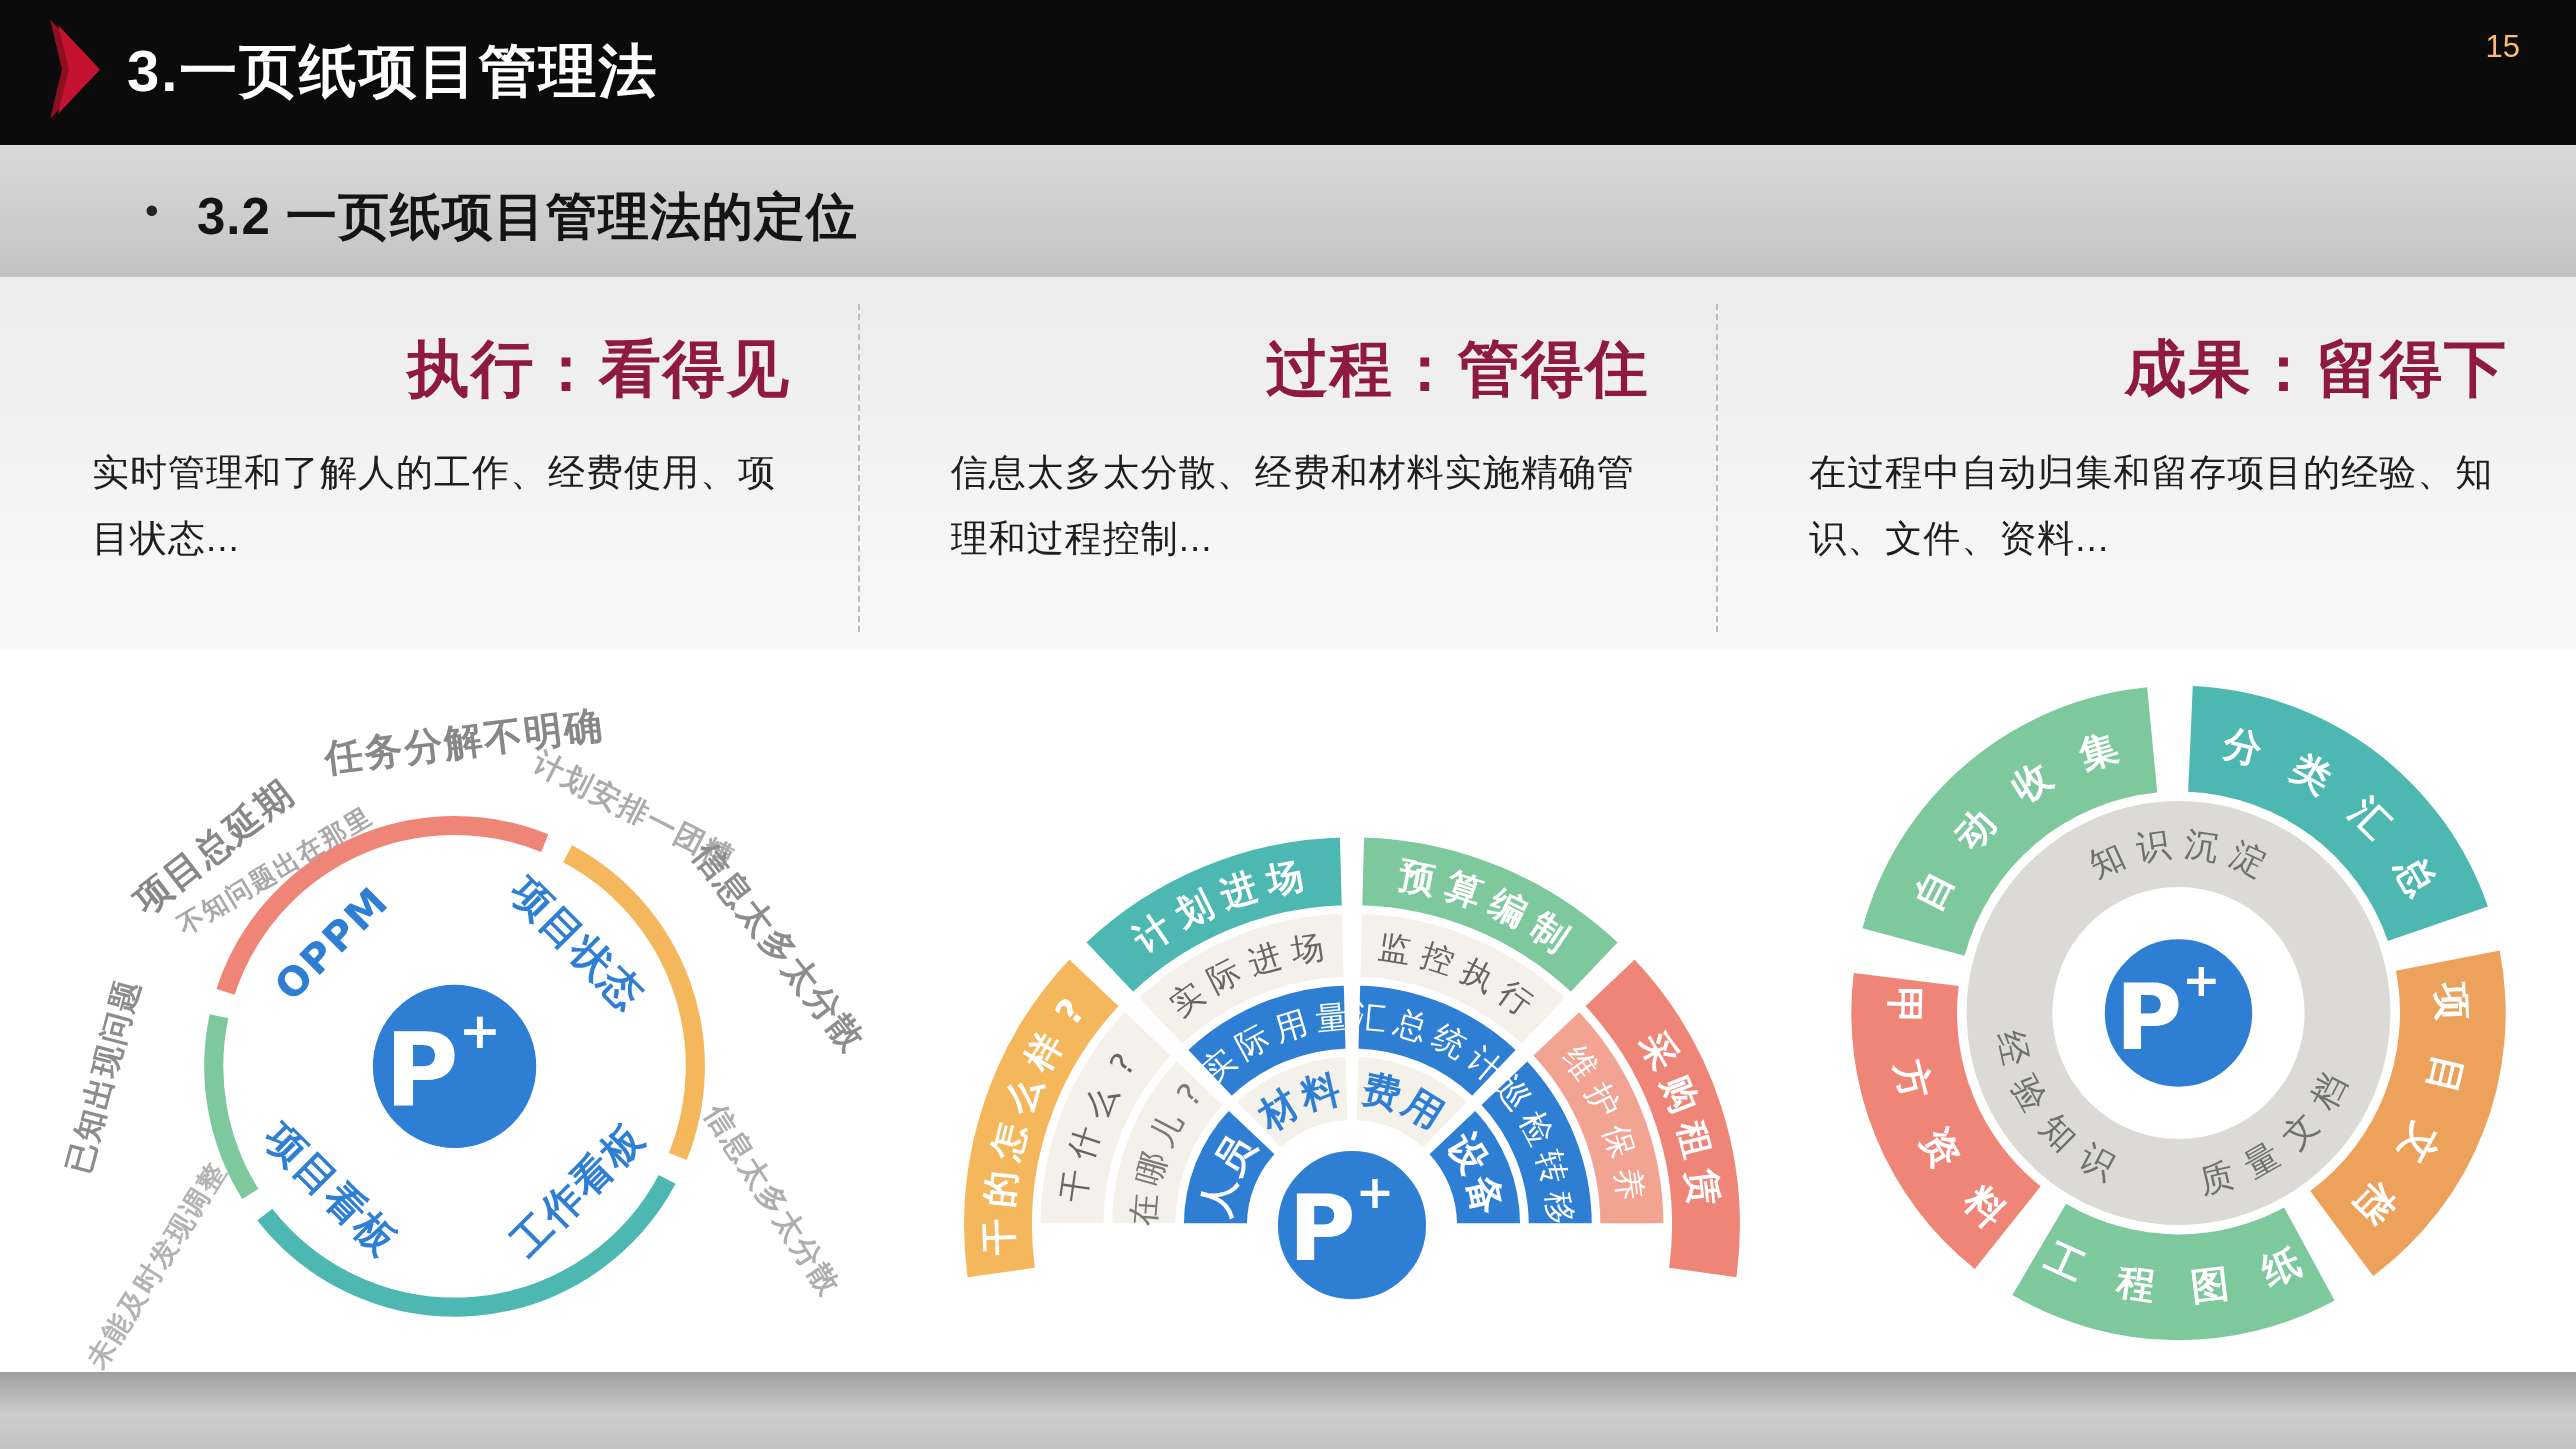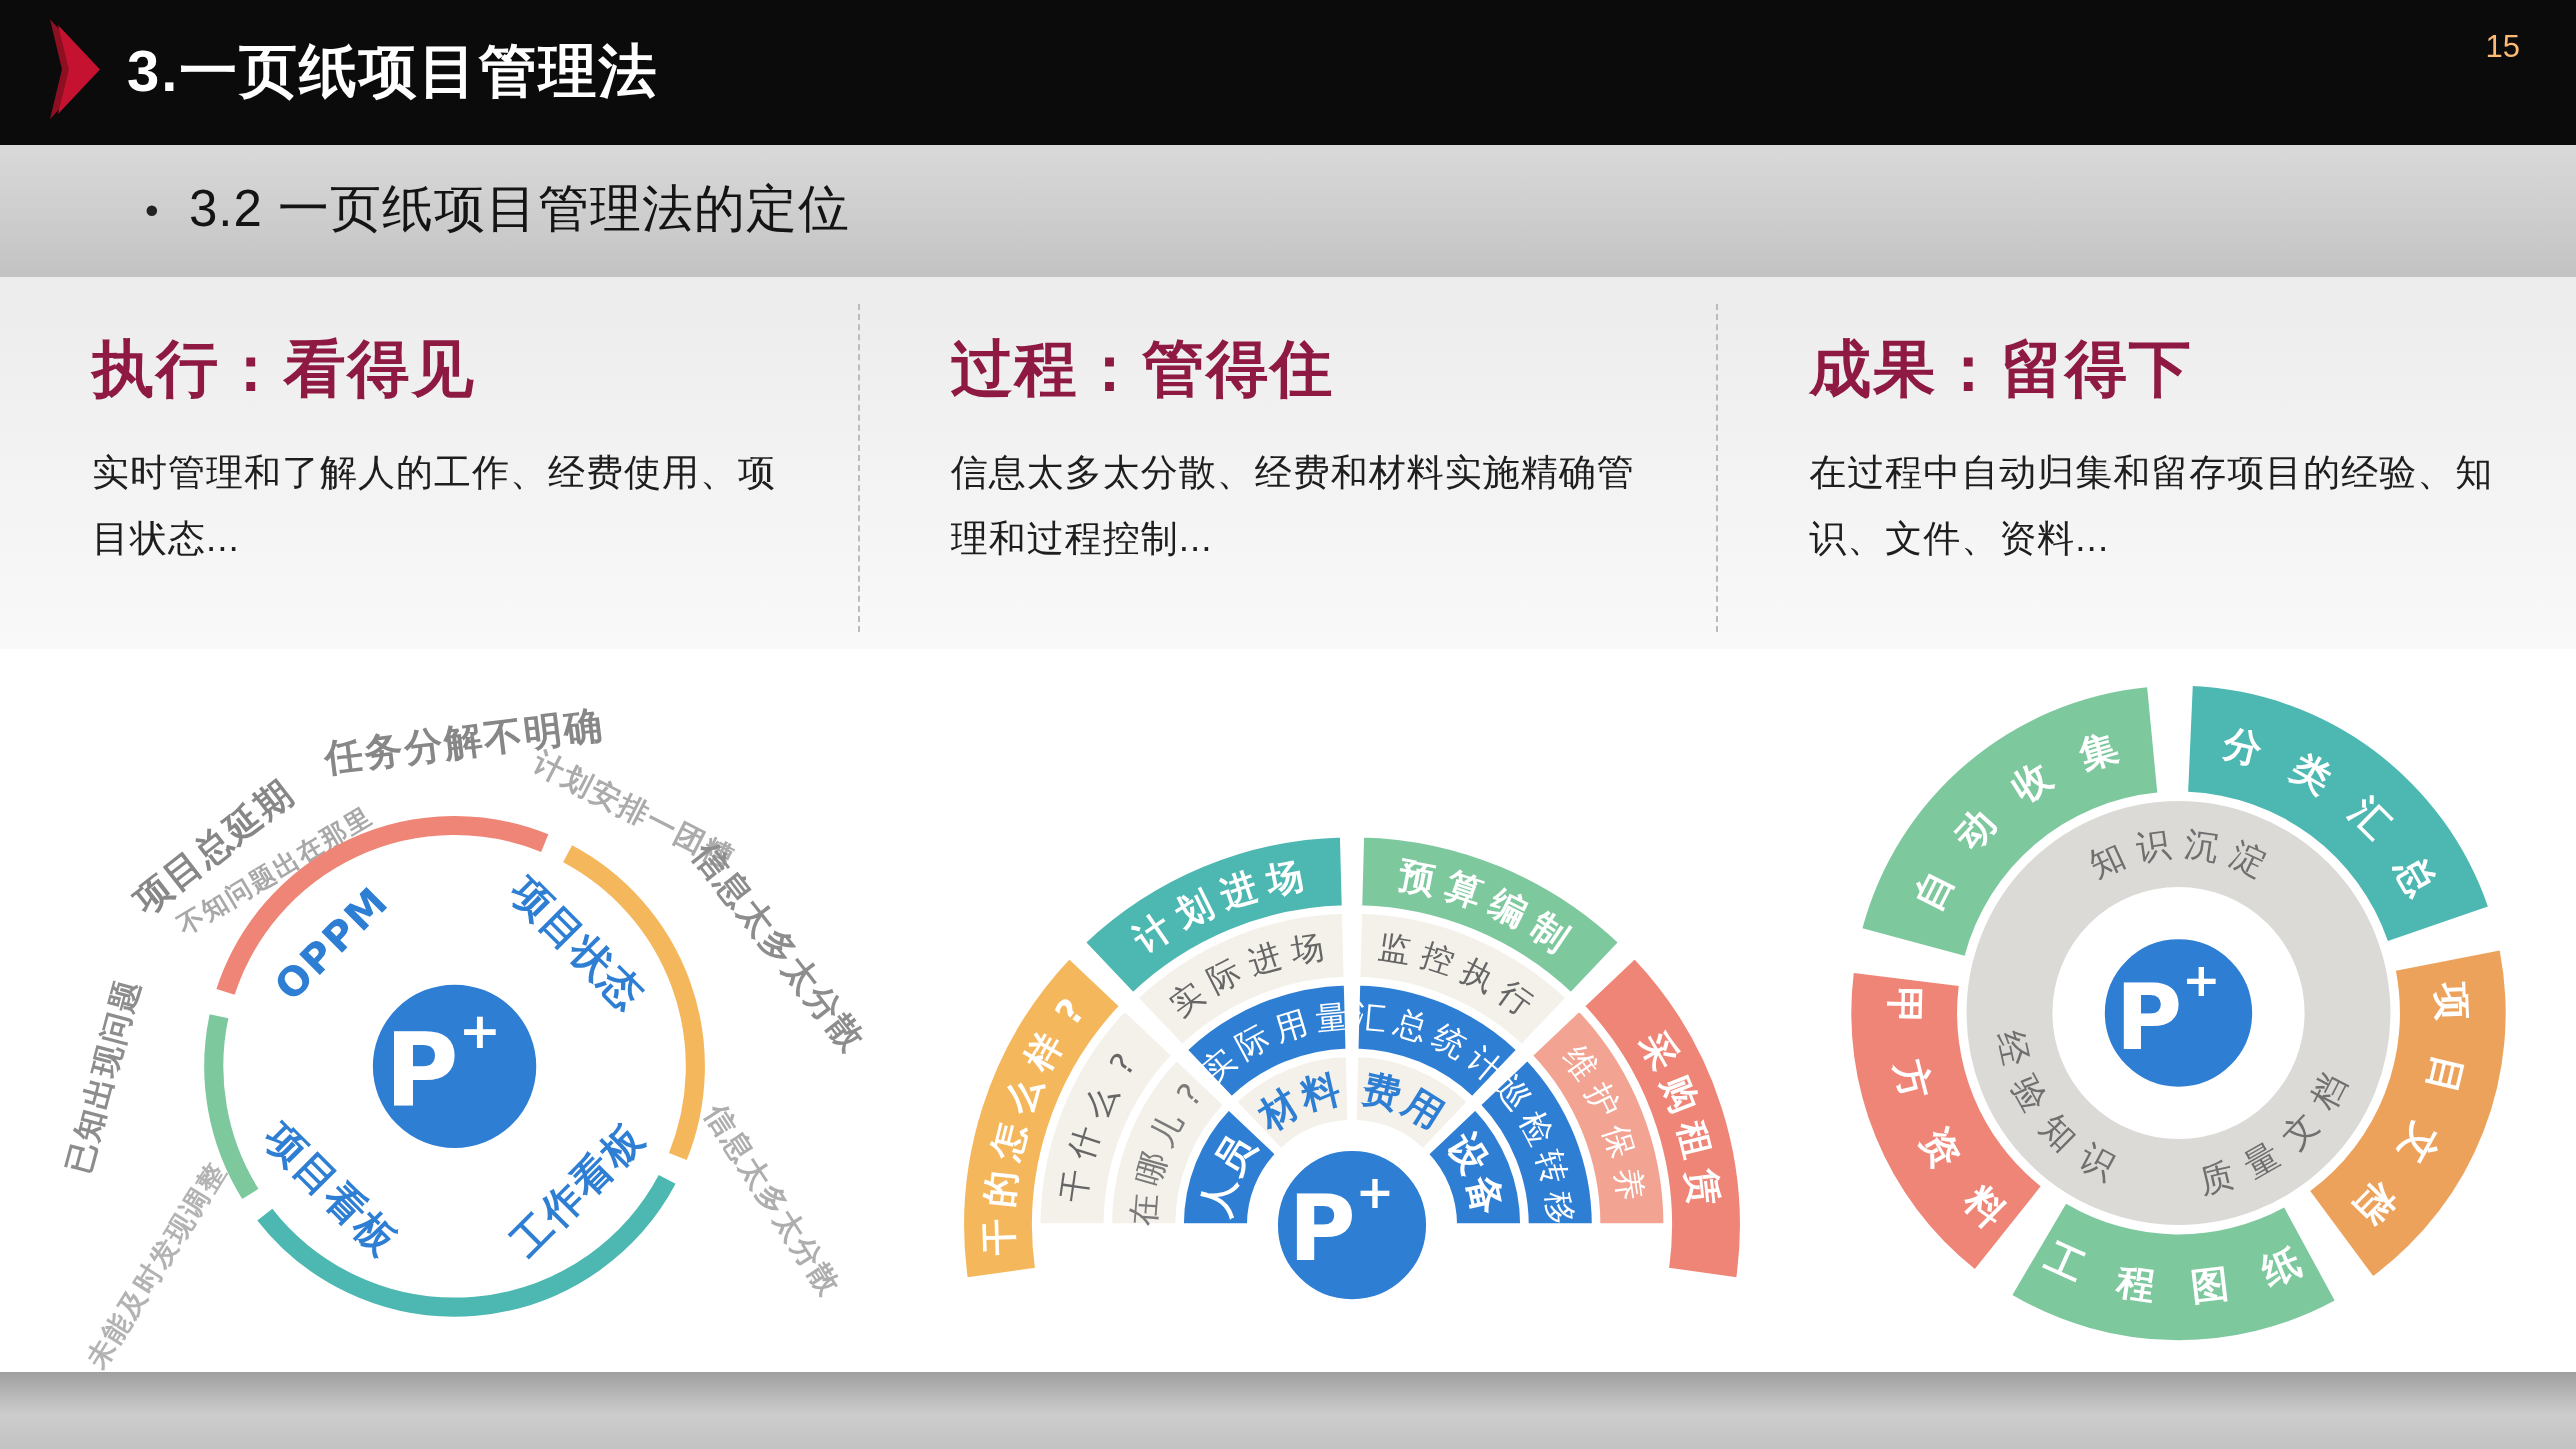--- a/index.html
+++ b/index.html
@@ -12,27 +12,27 @@
   .flag-front{position:absolute;left:58px;top:25px;width:42px;height:89px;background:#c41230;
               clip-path:polygon(0 0,100% 50%,0 100%,26% 50%);}
   .title{position:absolute;left:127px;top:50%;transform:translateY(-52%);color:#fff;
          font-size:58px;font-weight:600;letter-spacing:1.9px;margin:0;}
   .pagenum{position:absolute;right:56px;top:29px;color:#fdba74;font-size:31px;}
   
   .subband{position:absolute;left:0;top:145px;width:100%;height:132px;
            background:linear-gradient(180deg,#d9d9d9 0%,#cccccc 60%,#c3c3c3 100%);}
   .subband .bullet{position:absolute;left:145px;top:50%;transform:translateY(-50%);
                    font-size:39px;color:#222;}
-  .subband h2{position:absolute;left:189px;top:50%;transform:translateY(-52%);margin:0;
-              font-size:51px;font-weight:400;color:#141414;letter-spacing:1px;}
+  .subband h2{position:absolute;left:189px;top:50%;transform:translateY(-52%);margin:8px;
+              font-size:51px;font-weight:700;color:#141414;letter-spacing:1px;}
   
   .cols{position:absolute;left:0;top:277px;width:100%;height:372px;display:flex;
         background:linear-gradient(180deg,#ececec 0%,#f9f9f9 100%);}
   .col{width:859px;box-sizing:border-box;padding:50px 68px 0 92px;}
-  .col h3{margin:0;text-align:left;font-size:62px;font-weight:800;color:#8e1a43;letter-spacing:1.9px;}
+  .col h3{margin:0;text-align:right;font-size:62px;font-weight:800;color:#8e1a43;letter-spacing:1.9px;}
   .col p{margin:29px 0 0 0;font-size:37px;line-height:1.78;color:#1e1e1e;letter-spacing:1px;}
   .sep{position:absolute;top:304px;height:328px;border-left:2.9px dashed #bcbcbc;width:0;}
   .sep1{left:858px;} .sep2{left:1716px;}
   
   .diagrams{position:absolute;left:0;top:649px;width:100%;height:722px;background:#ffffff;}
   svg{position:absolute;overflow:visible;}
   svg text{font-family:"DejaVu Sans","Liberation Sans",sans-serif;}
   
   .footer{position:absolute;left:0;bottom:0;width:100%;height:78px;
           background:linear-gradient(180deg,#9f9f9f 0%,#cdcdcd 55%,#c2c2c2 100%);}

